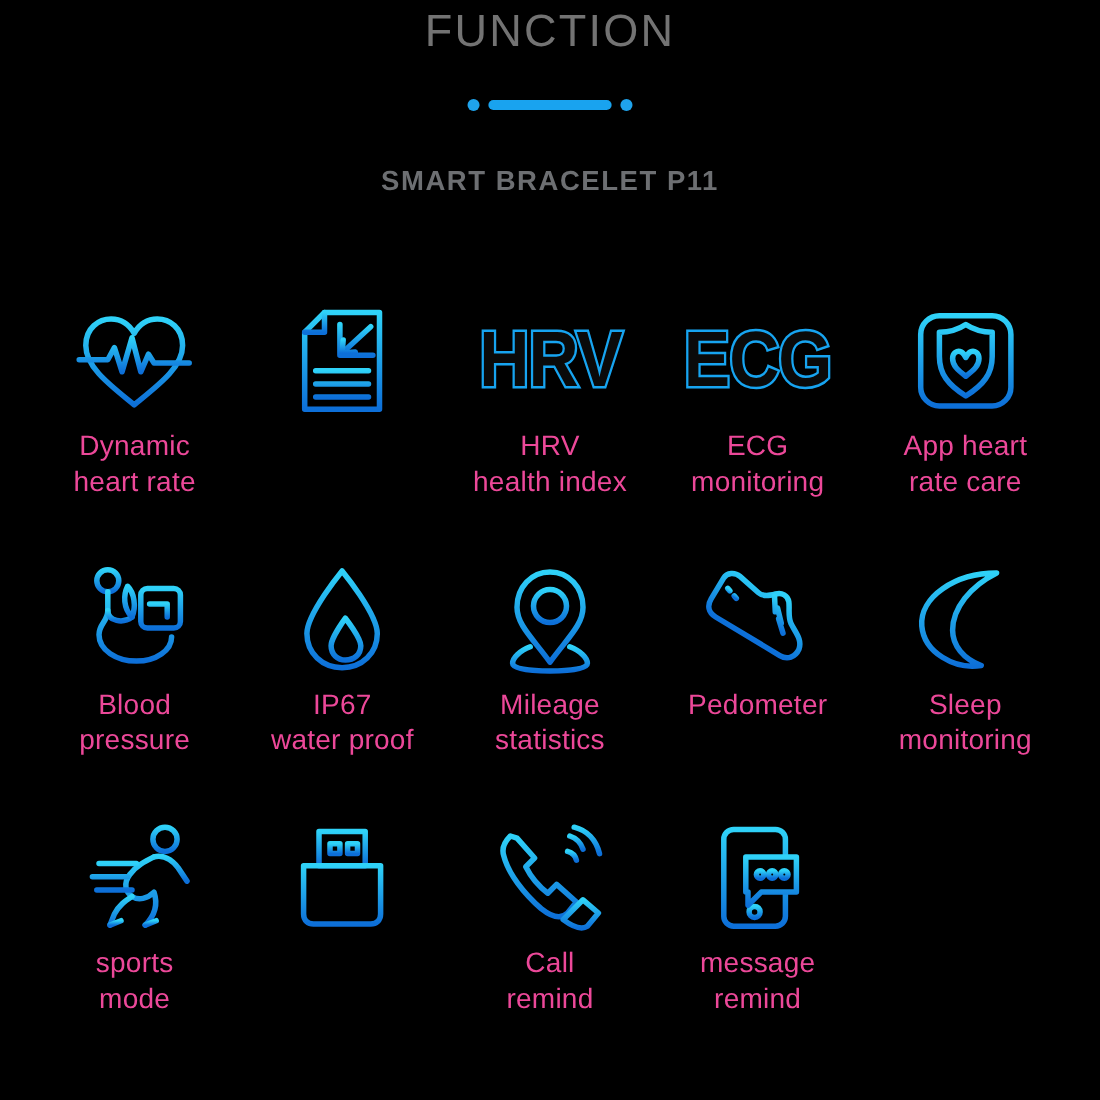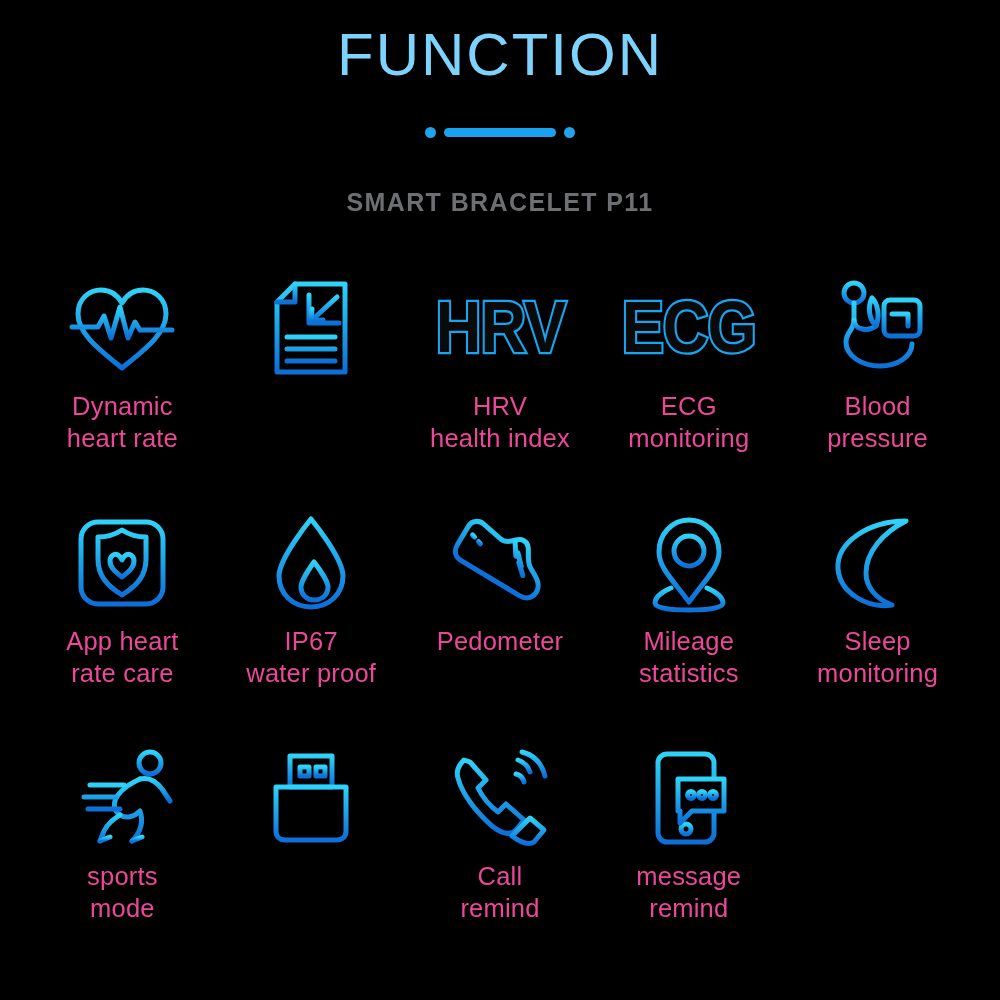--- a/index.html
+++ b/index.html
@@ -8,23 +8,23 @@
     background:#000;
     font-family:"Liberation Sans", sans-serif;
     overflow:hidden;
     position:relative;
   }
   .page{position:absolute;inset:0;}
 
   
   .header{position:absolute;top:0;left:0;right:0;text-align:center;}
   .title{
-    margin:0;padding-top:22px;
-    font-size:60px;font-weight:400;letter-spacing:2px;
-    color:#7dd3fc;line-height:1.1;
+    margin:0;padding-top:6px;
+    font-size:41px;font-weight:400;letter-spacing:2px;
+    color:#737373;line-height:1.1;
   }
   .divider{
     margin:38px auto 0;width:150px;height:12px;
     display:flex;align-items:center;justify-content:space-between;
   }
   .divider .dot{width:11px;height:11px;border-radius:50%;background:#1fa3ec;}
   .divider .bar{flex:1;height:9px;margin:0 8px;border-radius:5px;background:#19a3ef;}
   .subtitle{
     margin:16px;padding-top:34px;
     font-size:25px;font-weight:700;letter-spacing:1.4px;
@@ -137,20 +137,40 @@
     <div class="cell">
       <div class="icon-wrap">
         <div class="glyph">ECG</div>
       </div>
       <div class="label">ECG
 monitoring</div>
     </div>
 
     <div class="cell">
       <div class="icon-wrap">
+        <svg width="92" height="92" viewBox="0 0 92 92">
+          <defs>
+              <linearGradient id="g6" x1="0" y1="0" x2="0" y2="1">
+            <stop offset="0" stop-color="#2fd2f8"></stop>
+                <stop offset="1" stop-color="#0d6fd8"></stop>
+              </linearGradient>
+            </defs>
+          <g fill="none" stroke="url(#g6)" stroke-width="5" stroke-linecap="round" stroke-linejoin="round">
+            <rect x="5" y="5" width="82" height="82" rx="17"></rect>
+            <path d="M46 78 C30 68 22 58 22 42 V20 C32 20 40 17 46 13 C52 17 60 20 70 20 V42 C70 58 62 68 46 78 Z"></path>
+            <path d="M46 60 C38 54 34 50 34 44 C34 39 38 36 42 38 C44 39 45 41 46 43 C47 41 48 39 50 38 C54 36 58 39 58 44 C58 50 54 54 46 60 Z"></path>
+          </g>
+        </svg>
+      </div>
+      <div class="label">App heart
+rate care</div>
+    </div>
+
+    <div class="cell">
+      <div class="icon-wrap">
         <svg width="100" height="96" viewBox="0 0 100 96">
           <defs>
               <linearGradient id="g5" x1="0" y1="0" x2="0" y2="1">
             <stop offset="0" stop-color="#2fd2f8"></stop>
                 <stop offset="1" stop-color="#0d6fd8"></stop>
               </linearGradient>
             </defs>
           <g fill="none" stroke="url(#g5)" stroke-width="5" stroke-linecap="round" stroke-linejoin="round">
             <circle cx="26" cy="13" r="10"></circle>
             <path d="M26 23 V40 C26 50 18 52 18 62 C18 76 34 86 52 86 C70 86 84 76 84 64"></path>
@@ -159,98 +179,78 @@
             <rect x="56" y="20" width="36" height="36" rx="6"></rect>
             <path d="M64 34 H80 V46"></path>
             <path d="M80 30 H84"></path>
           </g>
         </svg>
       </div>
       <div class="label">Blood
 pressure</div>
     </div>
 
-    <div class="cell">
-      <div class="icon-wrap">
-        <svg width="92" height="92" viewBox="0 0 92 92">
-          <defs>
-              <linearGradient id="g6" x1="0" y1="0" x2="0" y2="1">
-            <stop offset="0" stop-color="#2fd2f8"></stop>
-                <stop offset="1" stop-color="#0d6fd8"></stop>
-              </linearGradient>
-            </defs>
-          <g fill="none" stroke="url(#g6)" stroke-width="5" stroke-linecap="round" stroke-linejoin="round">
-            <rect x="5" y="5" width="82" height="82" rx="17"></rect>
-            <path d="M46 78 C30 68 22 58 22 42 V20 C32 20 40 17 46 13 C52 17 60 20 70 20 V42 C70 58 62 68 46 78 Z"></path>
-            <path d="M46 60 C38 54 34 50 34 44 C34 39 38 36 42 38 C44 39 45 41 46 43 C47 41 48 39 50 38 C54 36 58 39 58 44 C58 50 54 54 46 60 Z"></path>
-          </g>
-        </svg>
-      </div>
-      <div class="label">App heart
-rate care</div>
-    </div>
-
 
     <div class="cell">
       <div class="icon-wrap">
         <svg width="80" height="98" viewBox="0 0 80 98">
           <defs>
               <linearGradient id="g8" x1="0" y1="0" x2="0" y2="1">
             <stop offset="0" stop-color="#2fd2f8"></stop>
                 <stop offset="1" stop-color="#0d6fd8"></stop>
               </linearGradient>
             </defs>
           <g fill="none" stroke="url(#g8)" stroke-width="5" stroke-linecap="round" stroke-linejoin="round">
             <path d="M40 5 C40 5 72 44 72 62 C72 80 58 93 40 93 C22 93 8 80 8 62 C8 44 40 5 40 5 Z"></path>
             <path d="M43 48 C43 48 57 66 57 73 C57 81 51 86 43 86 C36 86 30 81 30 73 C30 66 43 48 43 48 Z"></path>
           </g>
         </svg>
       </div>
       <div class="label">IP67
 water proof</div>
+    </div>
+
+    <div class="cell">
+      <div class="icon-wrap">
+        <svg width="88" height="98" viewBox="0 0 88 98">
+          <defs>
+              <linearGradient id="g9" x1="0" y1="0" x2="0" y2="1">
+            <stop offset="0" stop-color="#2fd2f8"></stop>
+                <stop offset="1" stop-color="#0d6fd8"></stop>
+              </linearGradient>
+            </defs>
+          <g fill="none" stroke="url(#g9)" stroke-width="5" stroke-linecap="round" stroke-linejoin="round">
+            <path d="M44 88 C60 66 74 54 74 38 C74 20 61 6 44 6 C27 6 14 20 14 38 C14 54 28 66 44 88 Z"></path>
+            <circle cx="44" cy="37" r="15"></circle>
+            <path d="M26 74 C16 78 10 84 10 89 C10 94 25 96 44 96 C63 96 78 94 78 89 C78 84 72 78 62 74"></path>
+          </g>
+        </svg>
+      </div>
+      <div class="label">Mileage
+statistics</div>
     </div>
 
     <div class="cell">
       <div class="icon-wrap">
         <svg width="104" height="92" viewBox="0 0 104 92">
           <defs>
               <linearGradient id="g10" x1="0" y1="0" x2="0" y2="1">
             <stop offset="0" stop-color="#2fd2f8"></stop>
                 <stop offset="1" stop-color="#0d6fd8"></stop>
               </linearGradient>
             </defs>
           <g fill="none" stroke="url(#g10)" stroke-width="5" stroke-linecap="round" stroke-linejoin="round" transform="rotate(31 52 46)">
             <path d="M6 30 C6 24 12 20 18 21 L40 25 C46 26 50 22 54 18 C58 14 64 13 68 18 C72 23 74 30 80 34 C88 39 96 41 98 50 C99 58 94 64 86 64 H18 C10 64 6 59 6 52 Z"></path>
             <path d="M6 52 H98"></path>
             <path d="M54 20 L62 32 M62 28 L72 38 M68 36 L78 45"></path>
             <path d="M14 36 L26 40" stroke-dasharray="3 6"></path>
           </g>
         </svg>
       </div>
       <div class="label">Pedometer</div>
-    </div>
-
-    <div class="cell">
-      <div class="icon-wrap">
-        <svg width="88" height="98" viewBox="0 0 88 98">
-          <defs>
-              <linearGradient id="g9" x1="0" y1="0" x2="0" y2="1">
-            <stop offset="0" stop-color="#2fd2f8"></stop>
-                <stop offset="1" stop-color="#0d6fd8"></stop>
-              </linearGradient>
-            </defs>
-          <g fill="none" stroke="url(#g9)" stroke-width="5" stroke-linecap="round" stroke-linejoin="round">
-            <path d="M44 88 C60 66 74 54 74 38 C74 20 61 6 44 6 C27 6 14 20 14 38 C14 54 28 66 44 88 Z"></path>
-            <circle cx="44" cy="37" r="15"></circle>
-            <path d="M26 74 C16 78 10 84 10 89 C10 94 25 96 44 96 C63 96 78 94 78 89 C78 84 72 78 62 74"></path>
-          </g>
-        </svg>
-      </div>
-      <div class="label">Mileage
-statistics</div>
     </div>
 
     <div class="cell">
       <div class="icon-wrap">
         <svg width="92" height="96" viewBox="0 0 92 96">
           <defs>
               <linearGradient id="g11" x1="0.2" y1="0" x2="0.2" y2="1">
             <stop offset="0" stop-color="#2fd2f8"></stop>
                 <stop offset="1" stop-color="#0d6fd8"></stop>
               </linearGradient>

